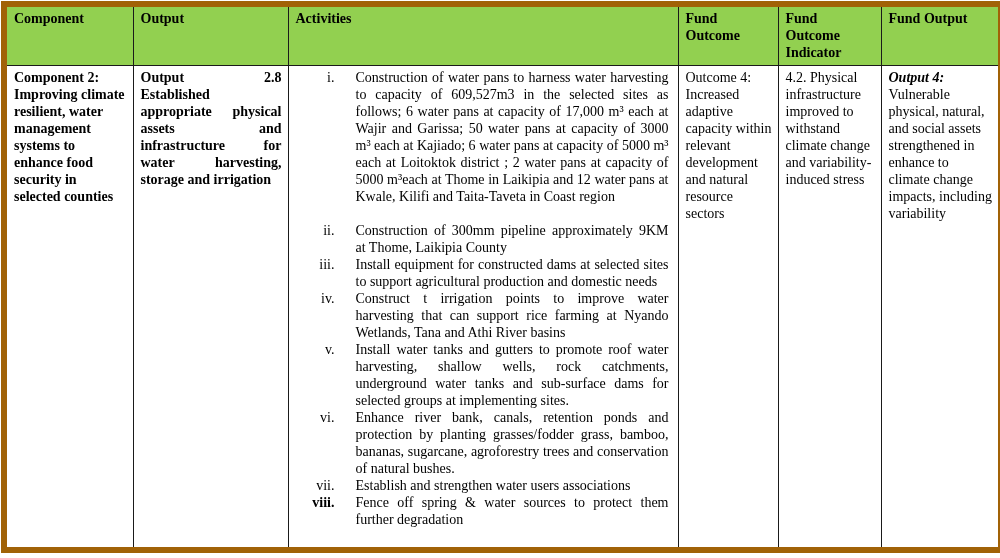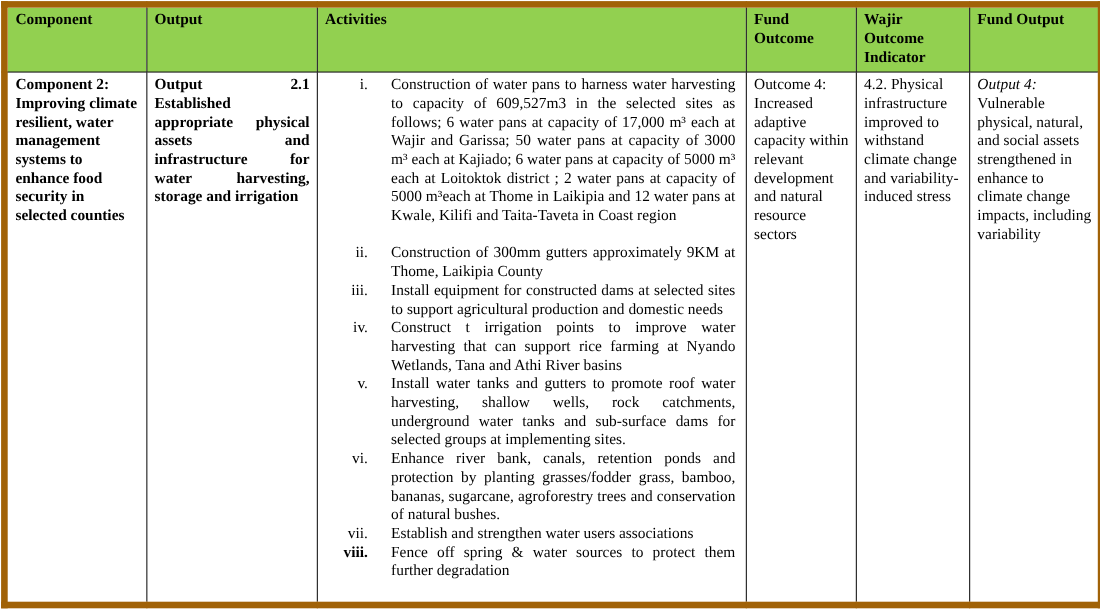--- a/index.html
+++ b/index.html
@@ -52,62 +52,62 @@
     margin-right: 21px;
   }
   .activity .text {
     flex: 1;
     text-align: justify;
   }
   .activity.gap-after { margin-bottom: 17px; }
   .activity .num.bold-num { font-weight: bold; }
 
   .fo-label { font-weight: normal; }
-  .fout-label { font-weight: normal; font-style: italic; }
+  .fout-label { font-weight: bold; font-style: italic; }
 </style>
 </head>
 <body>
 
 <table class="logframe">
   <colgroup>
     <col style="width:129px">
     <col style="width:155px">
     <col style="width:390px">
     <col style="width:100px">
     <col style="width:103px">
     <col style="width:120px">
   </colgroup>
   <tbody>
       <tr>
     <th class="header-cell">Component</th>
     <th class="header-cell">Output</th>
     <th class="header-cell">Activities</th>
     <th class="header-cell">Fund Outcome</th>
-    <th class="header-cell">Wajir Outcome Indicator</th>
+    <th class="header-cell">Fund Outcome Indicator</th>
     <th class="header-cell">Fund Output</th>
   </tr>
   <tr class="body-row">
     <td class="component-cell">Component 2: Improving climate resilient, water management systems to enhance food security in selected counties</td>
 
     <td class="output-cell">
       <div class="output-line1">
         <span>Output</span>
-        <span>2.1</span>
+        <span>2.8</span>
       </div>
       <div class="output-text">Established appropriate physical assets and infrastructure for water harvesting, storage and irrigation</div>
     </td>
 
     <td class="activities-cell">
       <div class="activity gap-after">
         <span class="num">i.</span>
         <span class="text">Construction of  water pans to harness water harvesting to capacity of 609,527m3 in the selected sites as follows; 6 water pans  at capacity of 17,000 m³ each at Wajir and Garissa; 50 water pans at capacity of 3000 m³ each at Kajiado;  6 water pans at capacity of 5000 m³ each at Loitoktok district ; 2 water pans at capacity of 5000 m³each at Thome in Laikipia  and 12 water pans at Kwale, Kilifi and Taita-Taveta in Coast region</span>
       </div>
       <div class="activity">
         <span class="num">ii.</span>
-        <span class="text">Construction of 300mm gutters approximately 9KM at Thome, Laikipia County</span>
+        <span class="text">Construction of 300mm pipeline approximately 9KM at Thome, Laikipia County</span>
       </div>
       <div class="activity">
         <span class="num">iii.</span>
         <span class="text">Install equipment for constructed dams at selected sites to support agricultural production and domestic needs</span>
       </div>
       <div class="activity">
         <span class="num">iv.</span>
         <span class="text">Construct t irrigation points to improve water harvesting that can support rice farming at Nyando Wetlands, Tana and Athi River basins</span>
       </div>
       <div class="activity">

